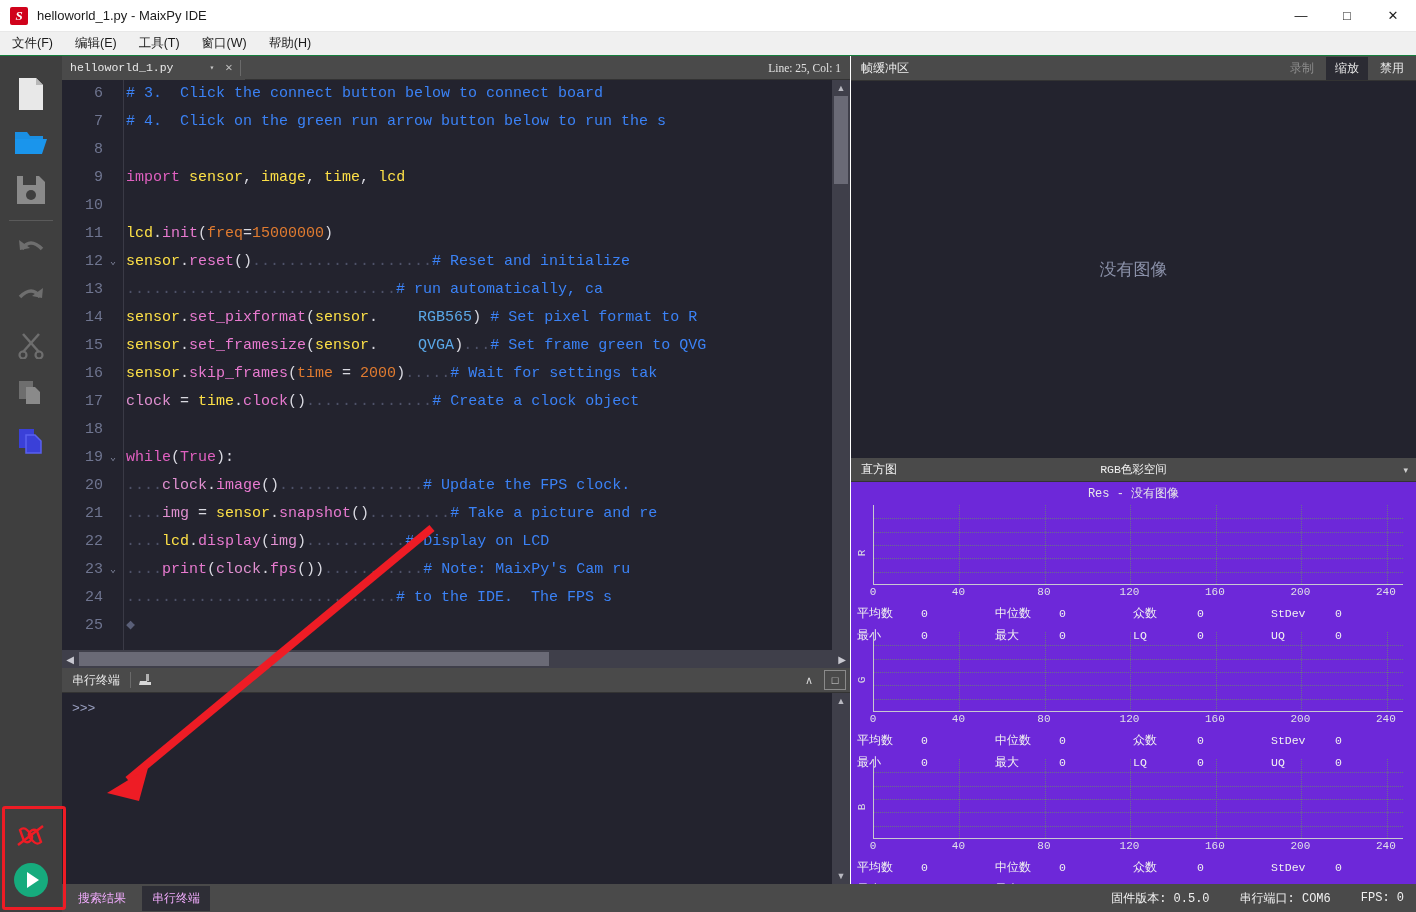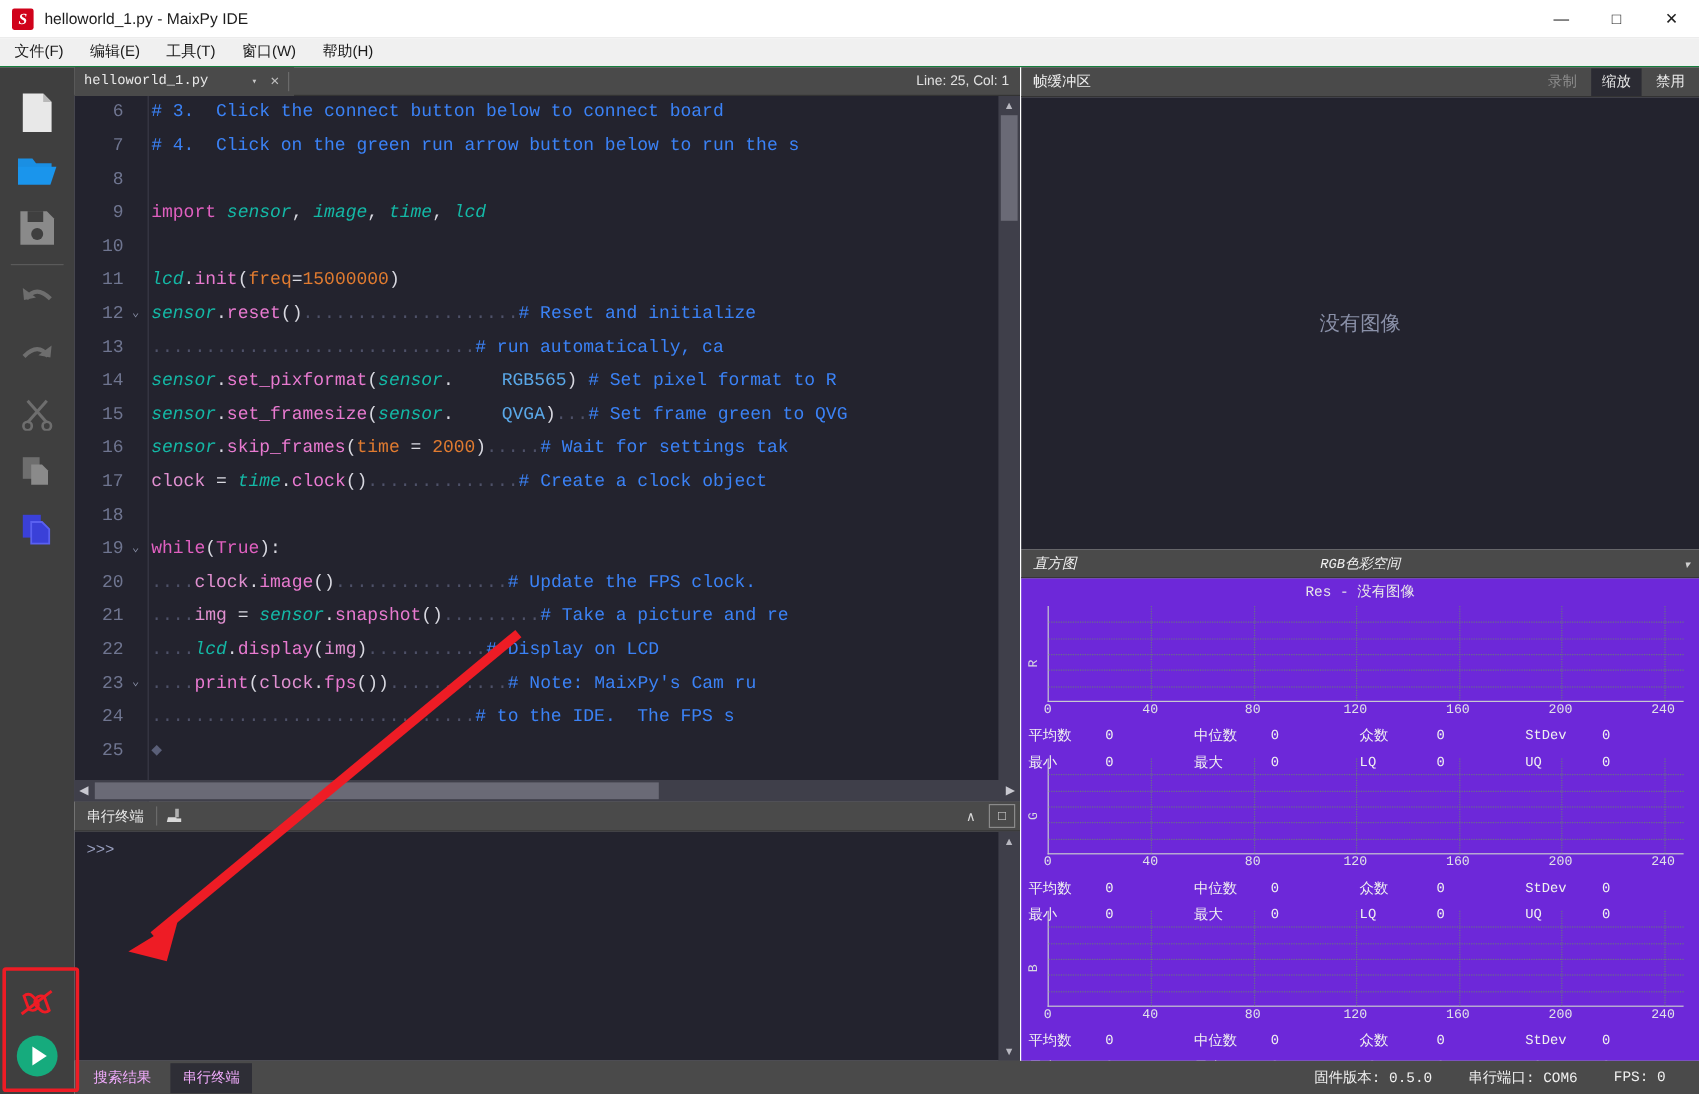--- a/index.html
+++ b/index.html
@@ -74,21 +74,21 @@
     display: flex; align-items: center; height: 24px; padding: 0 4px 0 8px;
     background: #4a4a4a; color: #e8e8e8;
     font-family: "Liberation Mono", monospace; font-size: 11.5px;
   }
   .etab-name { margin-right: 36px; }
   .etab-caret { font-size: 8px; color: #c8c8c8; margin-right: 7px; }
   .etab-close { font-size: 12px; color: #c0c0c0; padding: 0 4px; }
   .etab-divider { width: 1px; height: 16px; background: #6a6a6a; margin-left: 3px; }
   .line-col {
     margin-left: auto; margin-right: 9px; color: #e0e0e0;
-    font-family: Liberation Sans, sans-serif; font-size: 11.5px;
+    font-family: Liberation Serif, serif; font-size: 11.5px;
   }
 
   
   .editor {
     position: absolute; left: 62px; top: 80px; width: 788px; height: 588px;
     background: #23232e; overflow: hidden;
   }
   .gutter {
     position: absolute; left: 0; top: 0; width: 62px; height: 588px;
     background: #23232e; border-right: 1px solid #3a3a46;
@@ -105,21 +105,21 @@
   .code-area {
     position: absolute; left: 62px; top: 0; right: 18px; height: 588px;
     overflow: hidden; padding-left: 2px;
   }
   .code-line {
     height: 28px; line-height: 28px; white-space: pre;
     font-family: "Liberation Mono", monospace; font-size: 15px;
     color: #d8d8e0;
   }
   .tk-kw  { color: #e060c0; }
-  .tk-mod { color: #14b8a6; font-style: italic; }
+  .tk-mod { color: #fde047; }
   .tk-fn  { color: #e87ad0; }
   .tk-num { color: #e07b30; }
   .tk-arg { color: #e07b30; }
   .tk-cmt { color: #3b82f6; }
   .tk-dot { color: #4e5168; }
   .tk-punc{ color: #d8d8e0; }
   .tk-var { color: #e090d0; }
   .tk-cls { color: #5aa8e8; margin-left: 40px; }
   .tk-true{ color: #e060c0; }
   .eof-mark { color: #5a5f78; }
@@ -191,21 +191,20 @@
     position: absolute; left: 851px; top: 81px; width: 565px; height: 377px;
     background: #23232e; display: flex; align-items: center; justify-content: center;
   }
   .fb-noimg { color: #8a90a8; font-size: 17px; }
 
   
   .hist-header {
     position: absolute; left: 851px; top: 458px; width: 565px; height: 24px;
     background: #4a4a4a; display: flex; align-items: center;
     border-bottom: 1px solid #333;
-    font-style: italic;
   }
   .hist-title { font-size: 12px; color: #f0f0f0; padding-left: 10px; }
   .hist-select {
     position: absolute; left: 0; right: 0; text-align: center;
     font-family: "Liberation Mono", monospace; font-size: 11.5px; color: #f0f0f0;
   }
   .hist-caret {
     margin-left: auto; margin-right: 8px; color: #d0d0d0; font-size: 9px; z-index: 2;
   }
   .hist-body {
@@ -257,21 +256,21 @@
 
   
   .statusbar {
     position: absolute; left: 62px; bottom: 0; width: 1354px; height: 28px;
     background: #4a4a4a; display: flex; align-items: center;
   }
   .sb-tab {
     font-size: 12px; color: #f0abfc; padding: 4px 10px; margin-left: 6px;
   }
   .sb-tab.active { background: #2e2e36; }
-  .sb-right { margin-left: auto; display: flex; align-items: center; padding-right: 28px; }
+  .sb-right { margin-left: auto; display: flex; align-items: center; padding-right: 12px; }
   .sb-info {
     font-family: "Liberation Mono", monospace; font-size: 12px; color: #f0f0f0;
     margin-left: 30px;
   }
 
   
   .arrow-svg { position: absolute; left: 0; top: 0; width: 1416px; height: 912px; pointer-events: none; z-index: 50; }
 </style>
 </head>
 <body>

